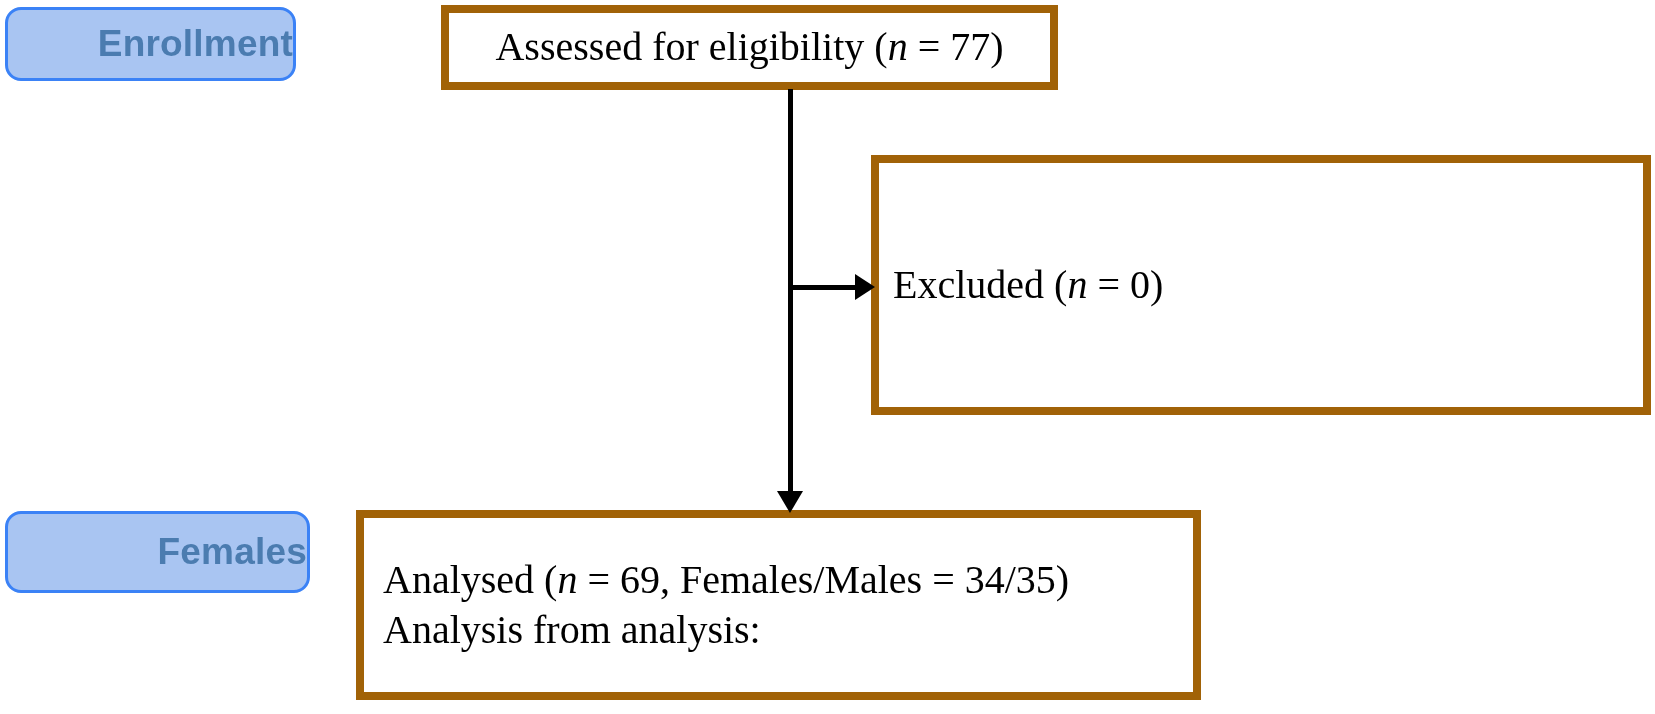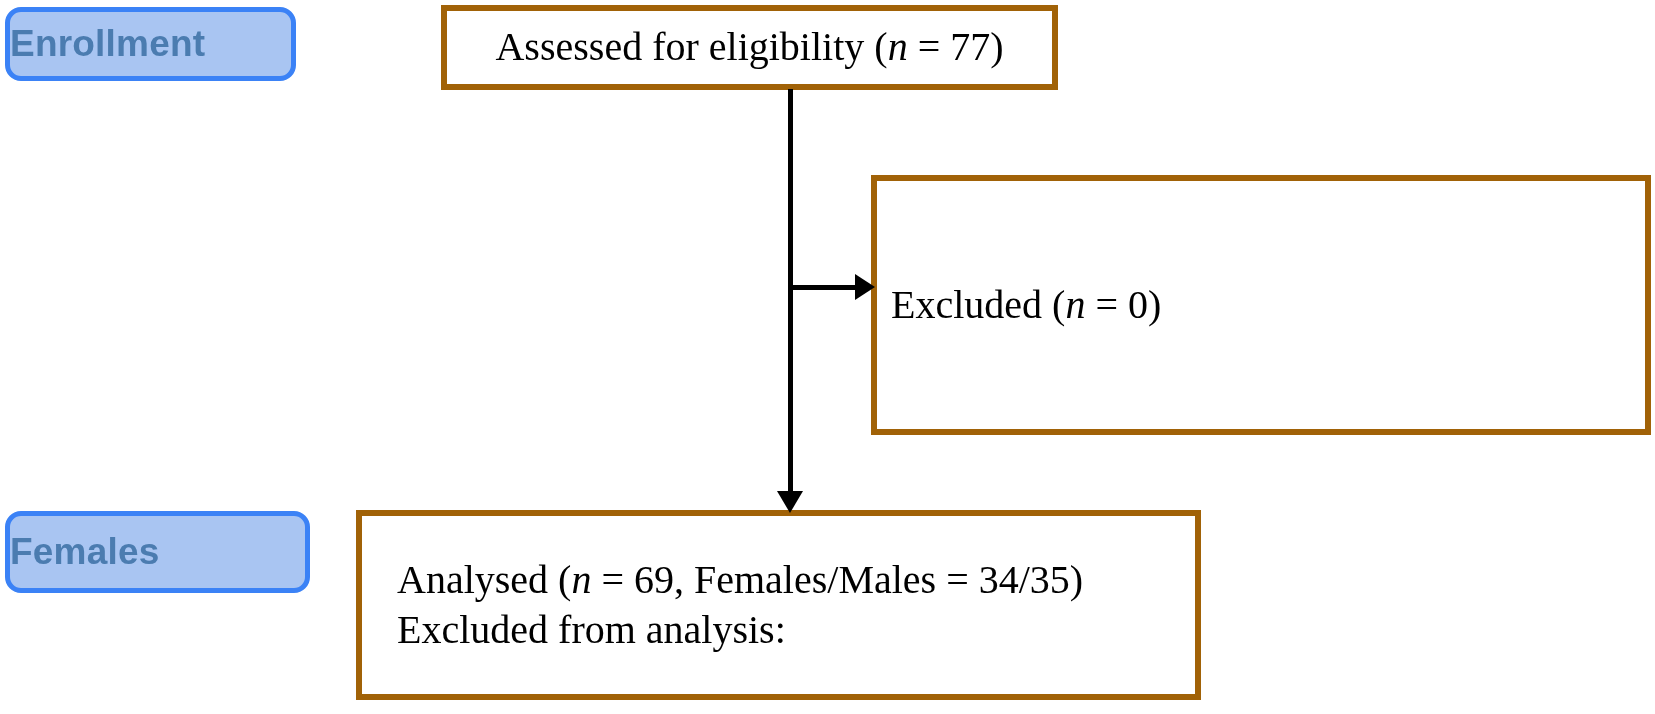--- a/index.html
+++ b/index.html
@@ -15,25 +15,25 @@
     background: #ffffff;
     overflow: hidden;
     font-family: "Liberation Serif", "DejaVu Serif", serif;
   }
 
   
   .stage-pill {
     position: absolute;
     box-sizing: border-box;
     background: #a9c5f2;
-    border: 5px solid #3b82f6;
+    border: 3px solid #3b82f6;
     border-radius: 16px;
     display: flex;
     align-items: center;
-    justify-content: flex-start;
+    justify-content: flex-end;
     font-family: "Liberation Sans", "DejaVu Sans", sans-serif;
     font-weight: bold;
     font-size: 37px;
     color: #4b7cb0;
     letter-spacing: 0.2px;
     user-select: none;
   }
   #pill-enrollment {
     left: 5px;
     top: 7px;
@@ -45,21 +45,21 @@
     top: 511px;
     width: 305px;
     height: 82px;
   }
 
   
   .flow-box {
     position: absolute;
     box-sizing: border-box;
     background: #ffffff;
-    border: 6px solid #a16207;
+    border: 8px solid #a16207;
     color: #000000;
   }
   .flow-box .box-inner {
     display: flex;
     flex-direction: column;
     justify-content: center;
     height: 100%;
   }
   .box-line {
     font-size: 40px;
@@ -71,33 +71,33 @@
   #box-assessed {
     left: 441px;
     top: 5px;
     width: 617px;
     height: 85px;
   }
   #box-assessed .box-inner { align-items: center; }
 
   #box-excluded {
     left: 871px;
-    top: 175px;
+    top: 155px;
     width: 780px;
     height: 260px;
   }
   #box-excluded .box-inner { padding-left: 14px; }
 
   #box-analysed {
     left: 356px;
     top: 510px;
     width: 845px;
     height: 190px;
   }
-  #box-analysed .box-inner { padding-left: 35px; }
+  #box-analysed .box-inner { padding-left: 19px; }
 
   
   .connector {
     position: absolute;
     background: #000000;
   }
   
   #trunk-vertical {
     left: 788px;
     top: 89px;
@@ -154,21 +154,21 @@
 
   <div id="box-excluded" class="flow-box">
     <div class="box-inner">
         <div class="box-line">Excluded (<span class="it">n</span> = 0)</div>
       </div>
   </div>
 
   <div id="box-analysed" class="flow-box">
     <div class="box-inner">
         <div class="box-line">Analysed (<span class="it">n</span> = 69, Females/Males = 34/35)</div>
-        <div class="box-line">Excluded from analysis:</div>
+        <div class="box-line">Analysis from analysis:</div>
       </div>
   </div>
 
   <div id="trunk-vertical" class="connector"></div>
   <div id="branch-horizontal" class="connector"></div>
   <div id="arrowhead-right" class="arrow-head"></div>
   <div id="arrowhead-down" class="arrow-head"></div>
 
 </div>
 

